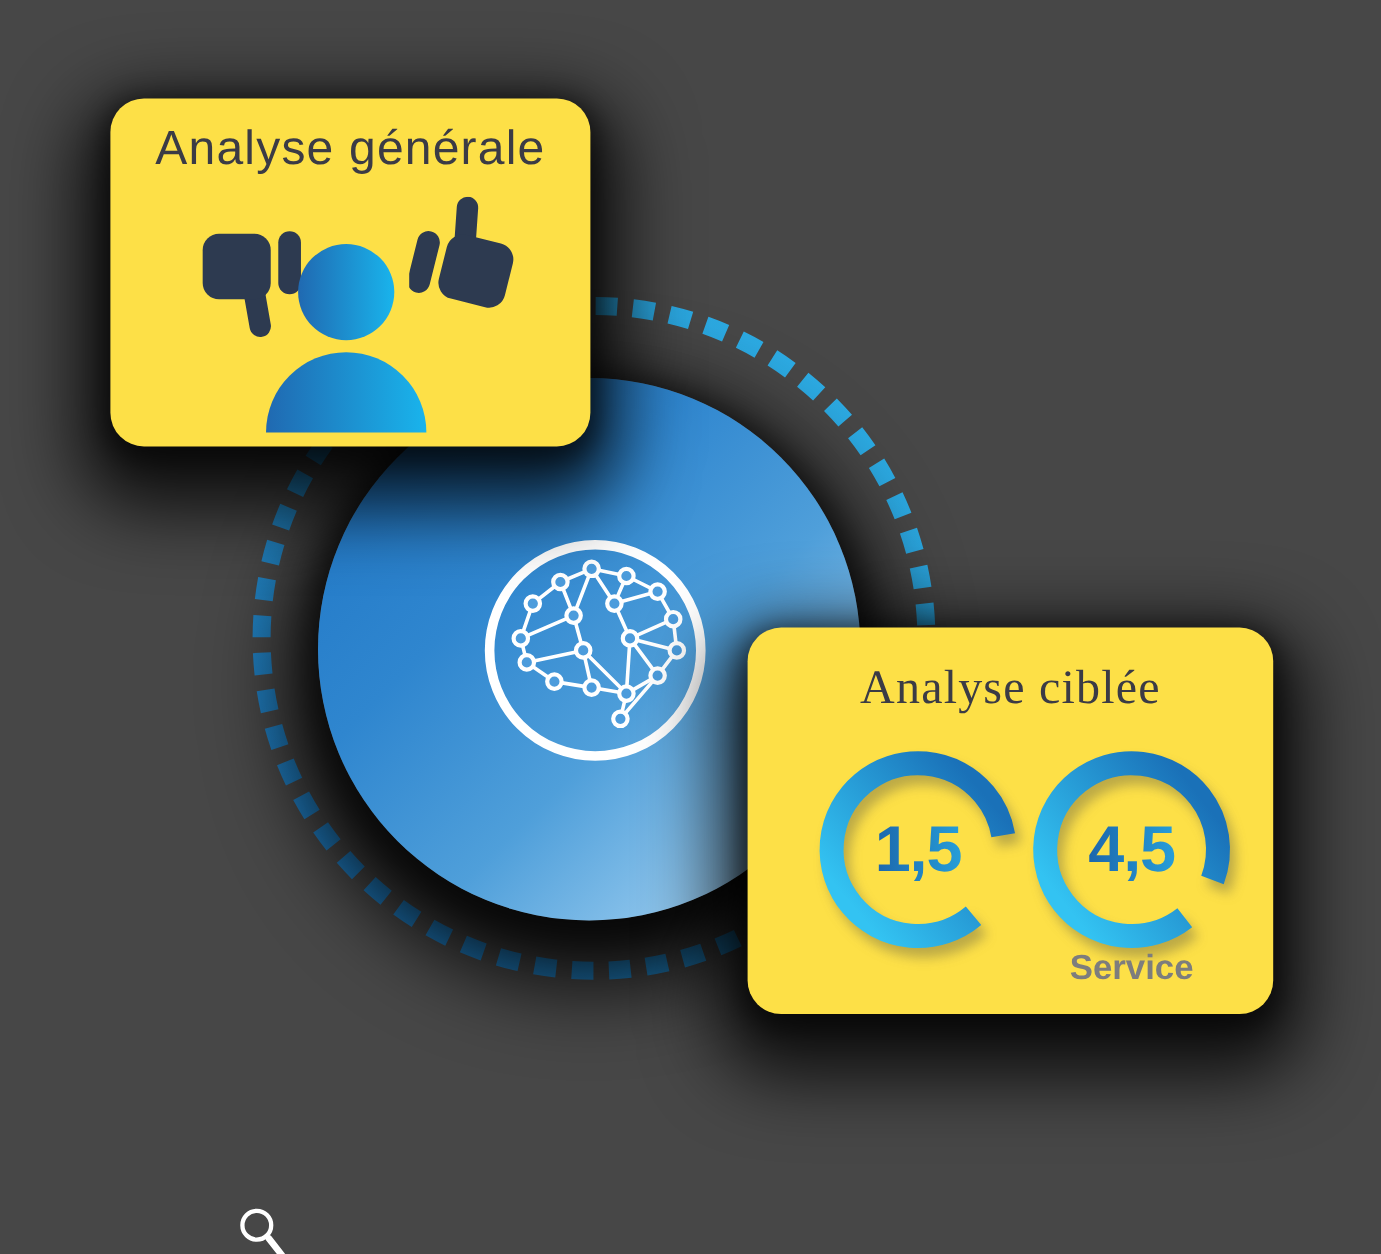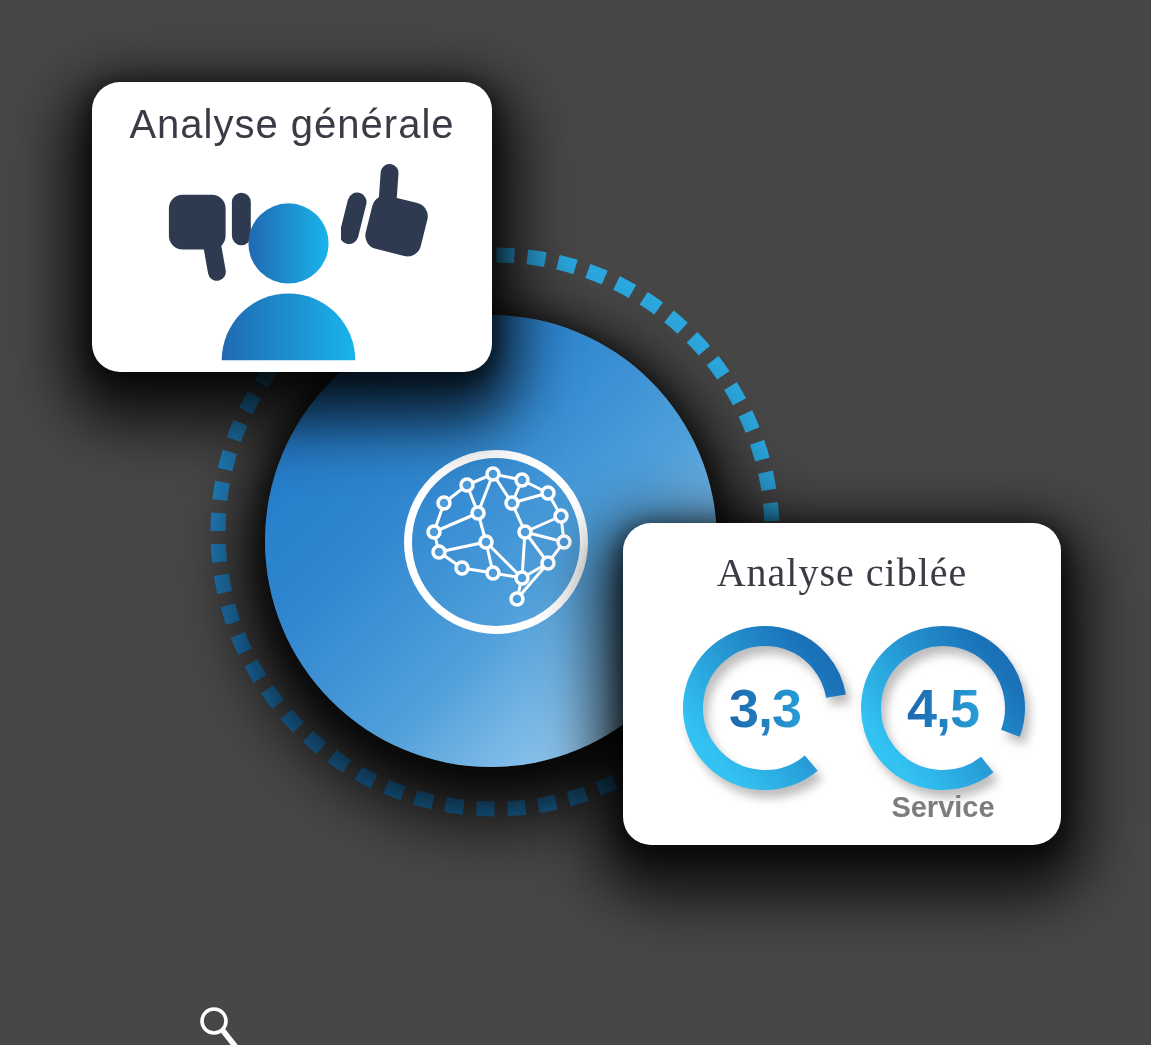--- a/index.html
+++ b/index.html
@@ -39,21 +39,21 @@
   .brain-emblem {
     position: absolute;
     left: 131px;
     top: 127px;
     width: 200px;
     height: 200px;
   }
   
   .card {
     position: absolute;
-    background: #ffffff;
+    background: #fde047;
     border-radius: 28px;
     box-shadow: 0 26px 60px 26px rgba(0,0,0,0.8), 0 6px 20px 6px rgba(0,0,0,0.45);
     z-index: 3;
   }
   .card-general {
     left: 92px;
     top: 82px;
     width: 400px;
     height: 290px;
   }
@@ -269,21 +269,21 @@
     <div class="gauge gauge-1">
       <svg viewBox="0 0 170 170" aria-hidden="true">
         <defs>
           <linearGradient id="ringGrad1" x1="0" y1="0" x2="0" y2="1">
             <stop offset="0" stop-color="#1a71b8"></stop>
             <stop offset="1" stop-color="#33c3f2"></stop>
           </linearGradient>
         </defs>
         <circle cx="85" cy="85" r="72" fill="none" stroke="url(#ringGrad1)" stroke-width="20" stroke-dasharray="377 75.4" transform="rotate(50 85 85)"></circle>
       </svg>
-      <div class="gauge-value">3,3</div>
+      <div class="gauge-value">1,5</div>
     </div>
 
     <div class="gauge gauge-2">
       <svg viewBox="0 0 170 170" aria-hidden="true">
         <defs>
           <linearGradient id="ringGrad2" x1="0" y1="0" x2="0" y2="1">
             <stop offset="0" stop-color="#1a71b8"></stop>
             <stop offset="1" stop-color="#33c3f2"></stop>
           </linearGradient>
         </defs>

